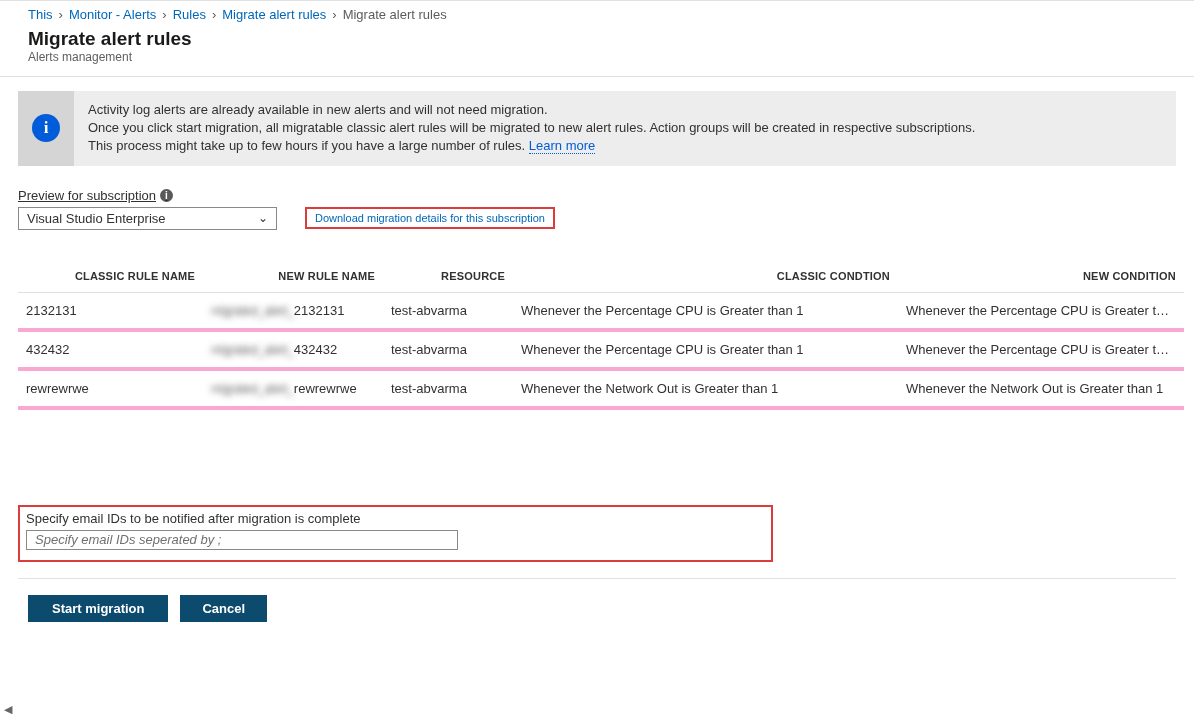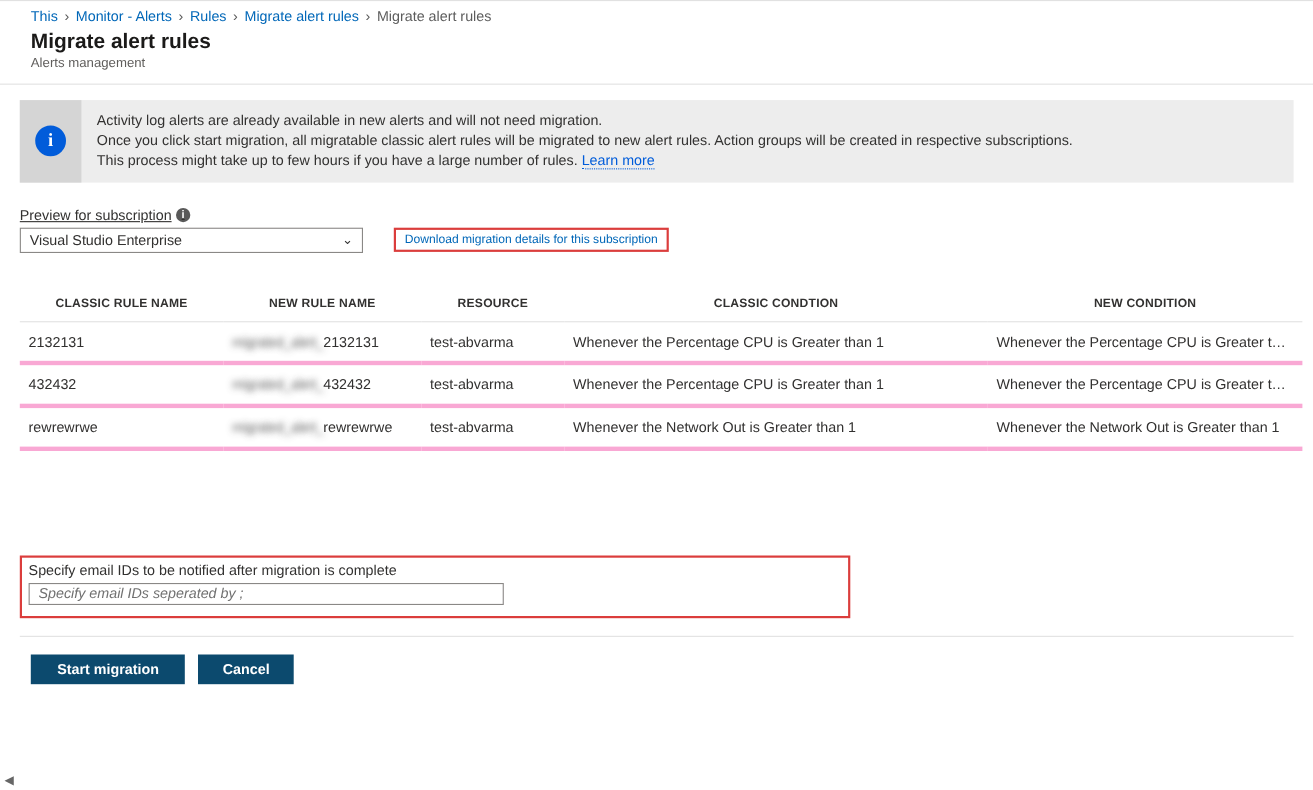--- a/index.html
+++ b/index.html
@@ -88,21 +88,21 @@
     background:#595959; color:#fff; font-size:10px; align-items:center; justify-content:center;
     font-weight:700;
   }
   .subs-controls {
     margin-top: 4px;
     display: flex;
     align-items: center;
     gap: 28px;
   }
   .select-box {
-    width: 312px;
+    width: 259px;
     height: 23px;
     border: 1px solid #8a8886;
     background: #fff;
     display: flex; align-items: center; justify-content: space-between;
     padding: 0 8px;
     font-size: 13px;
     cursor: pointer;
   }
   .chevron { font-size: 12px; color:#333; }
   .download-link {
@@ -115,21 +115,21 @@
   
   .table-wrap {
     margin: 34px 10px 0 18px;
   }
   table {
     width: 100%;
     border-collapse: collapse;
     table-layout: fixed;
   }
   thead th {
-    text-align: center;
+    text-align: right;
     font-size: 11px;
     font-weight: 700;
     color: #323130;
     padding: 6px 8px 10px 8px;
     border-bottom: 1px solid #e1e1e1;
     letter-spacing: 0.2px;
   }
   tbody td {
     font-size: 13px;
     color: #323130;

